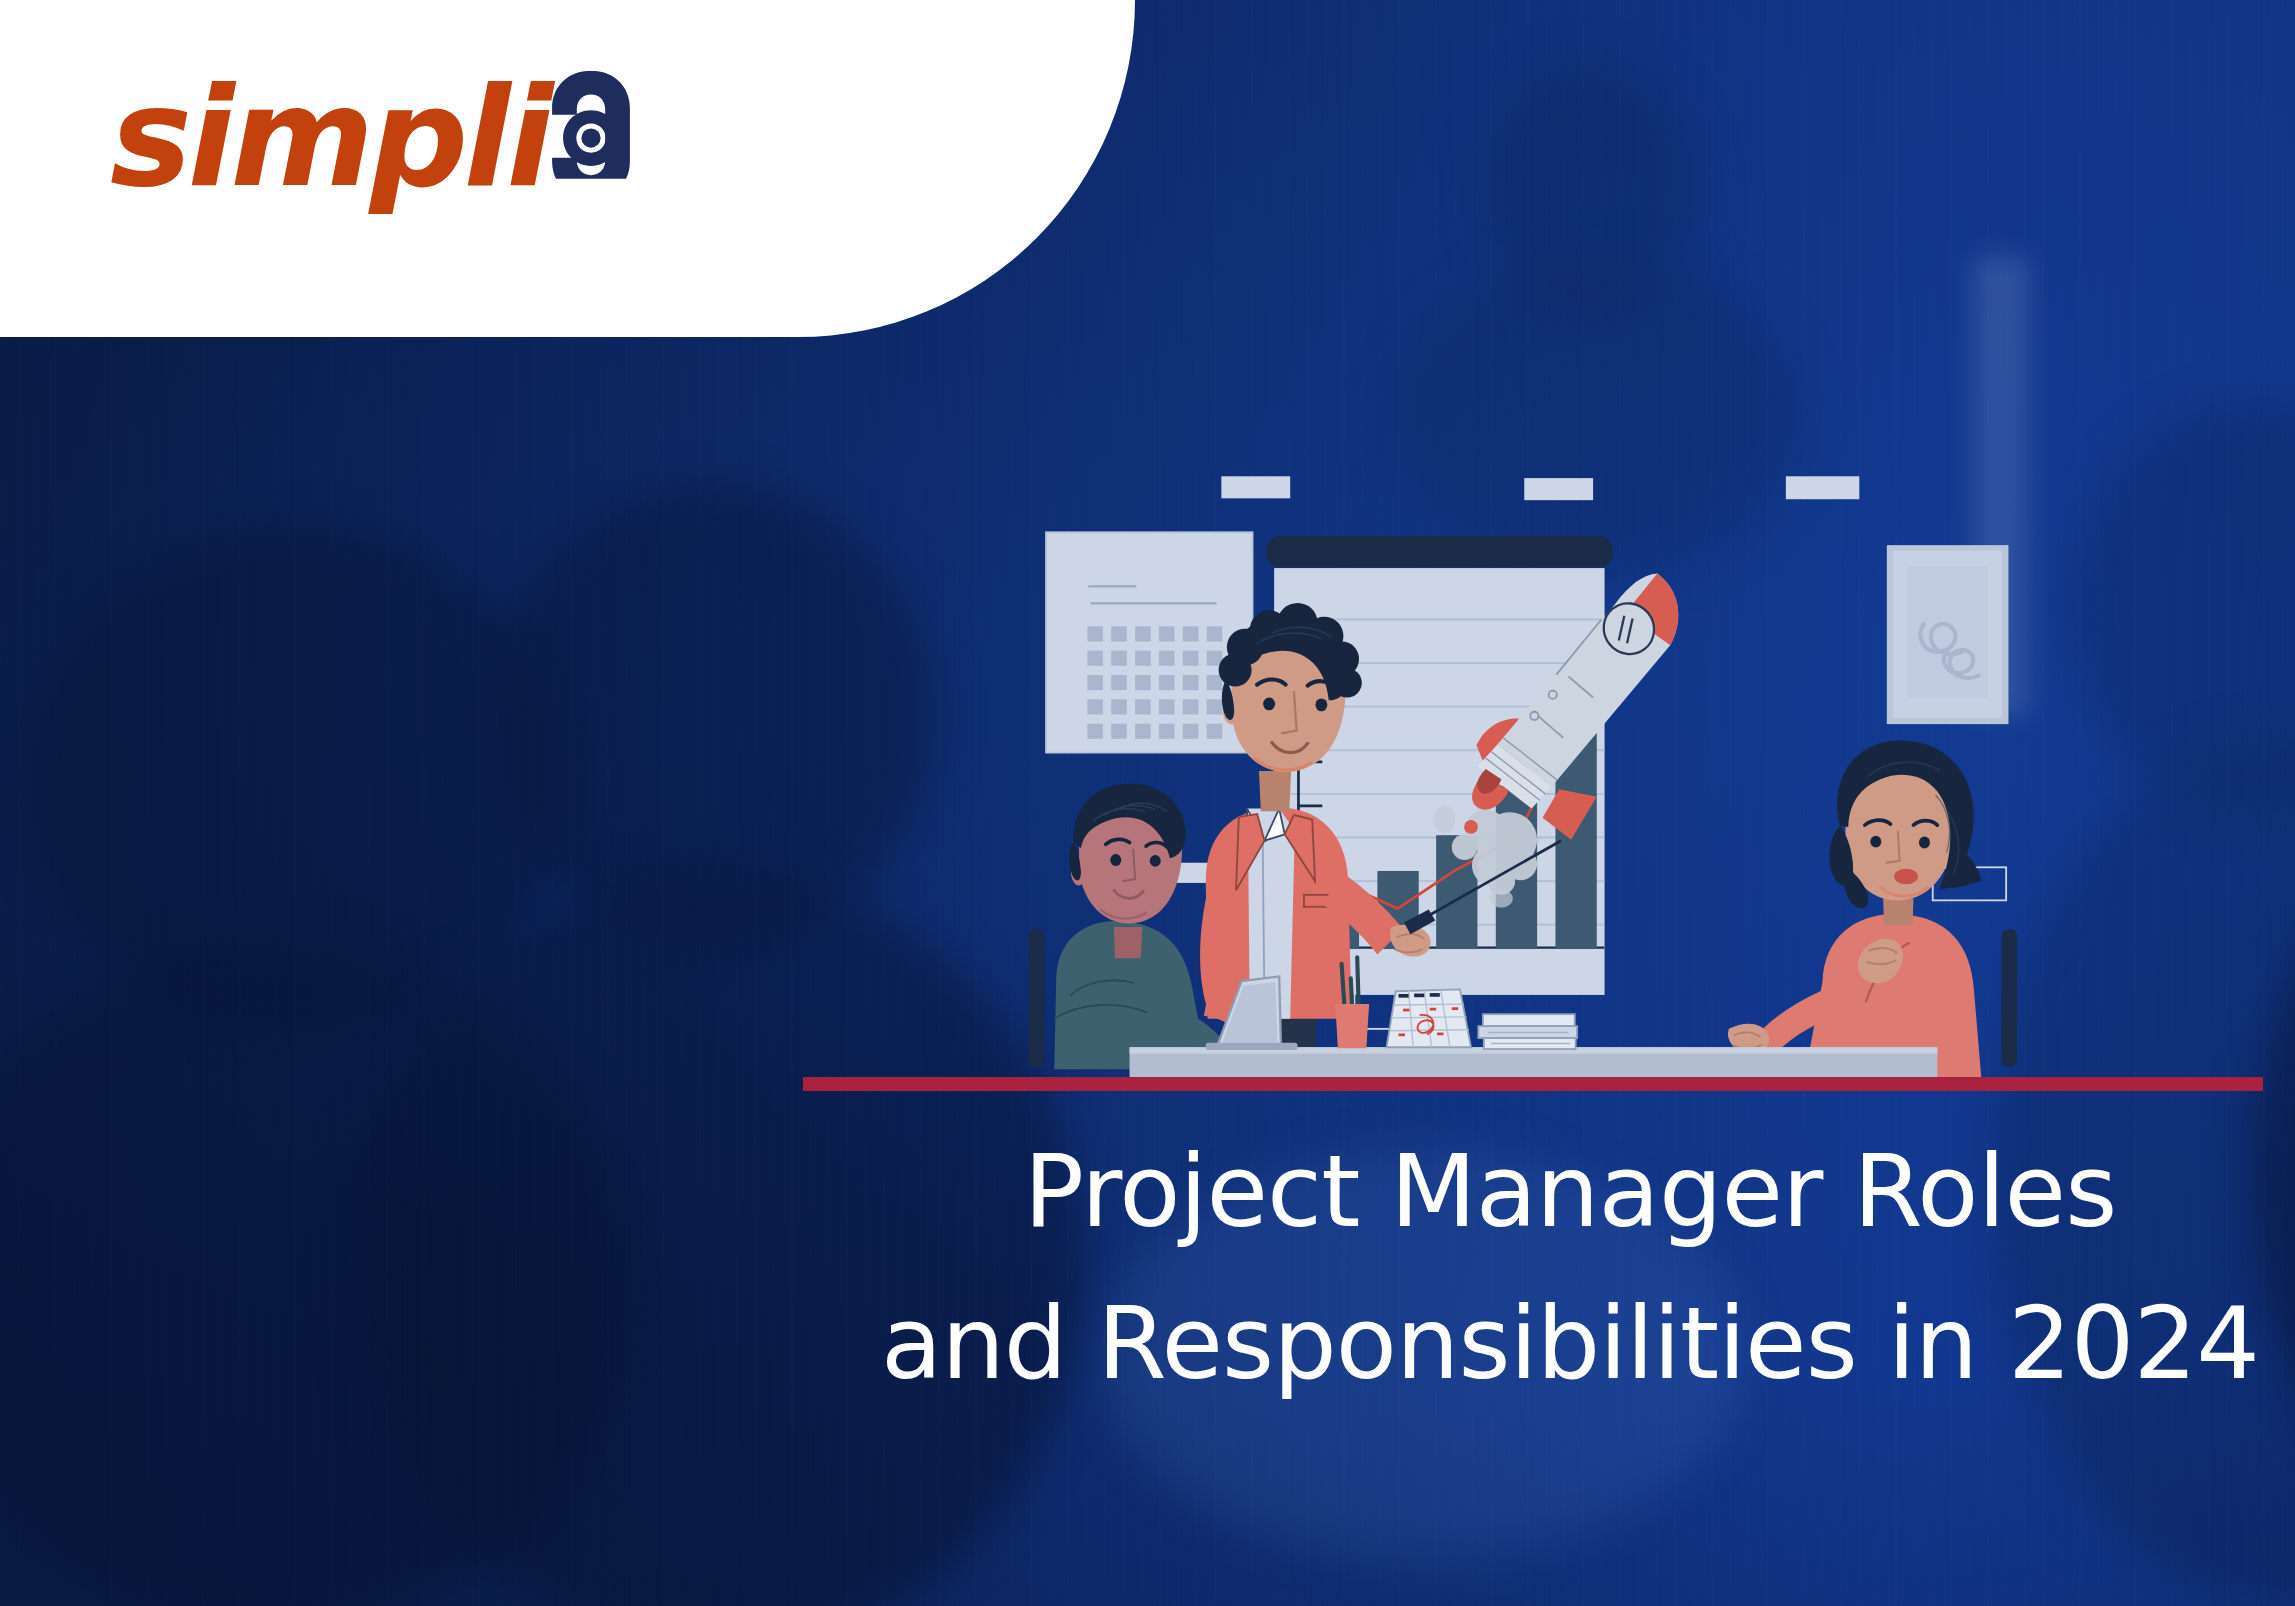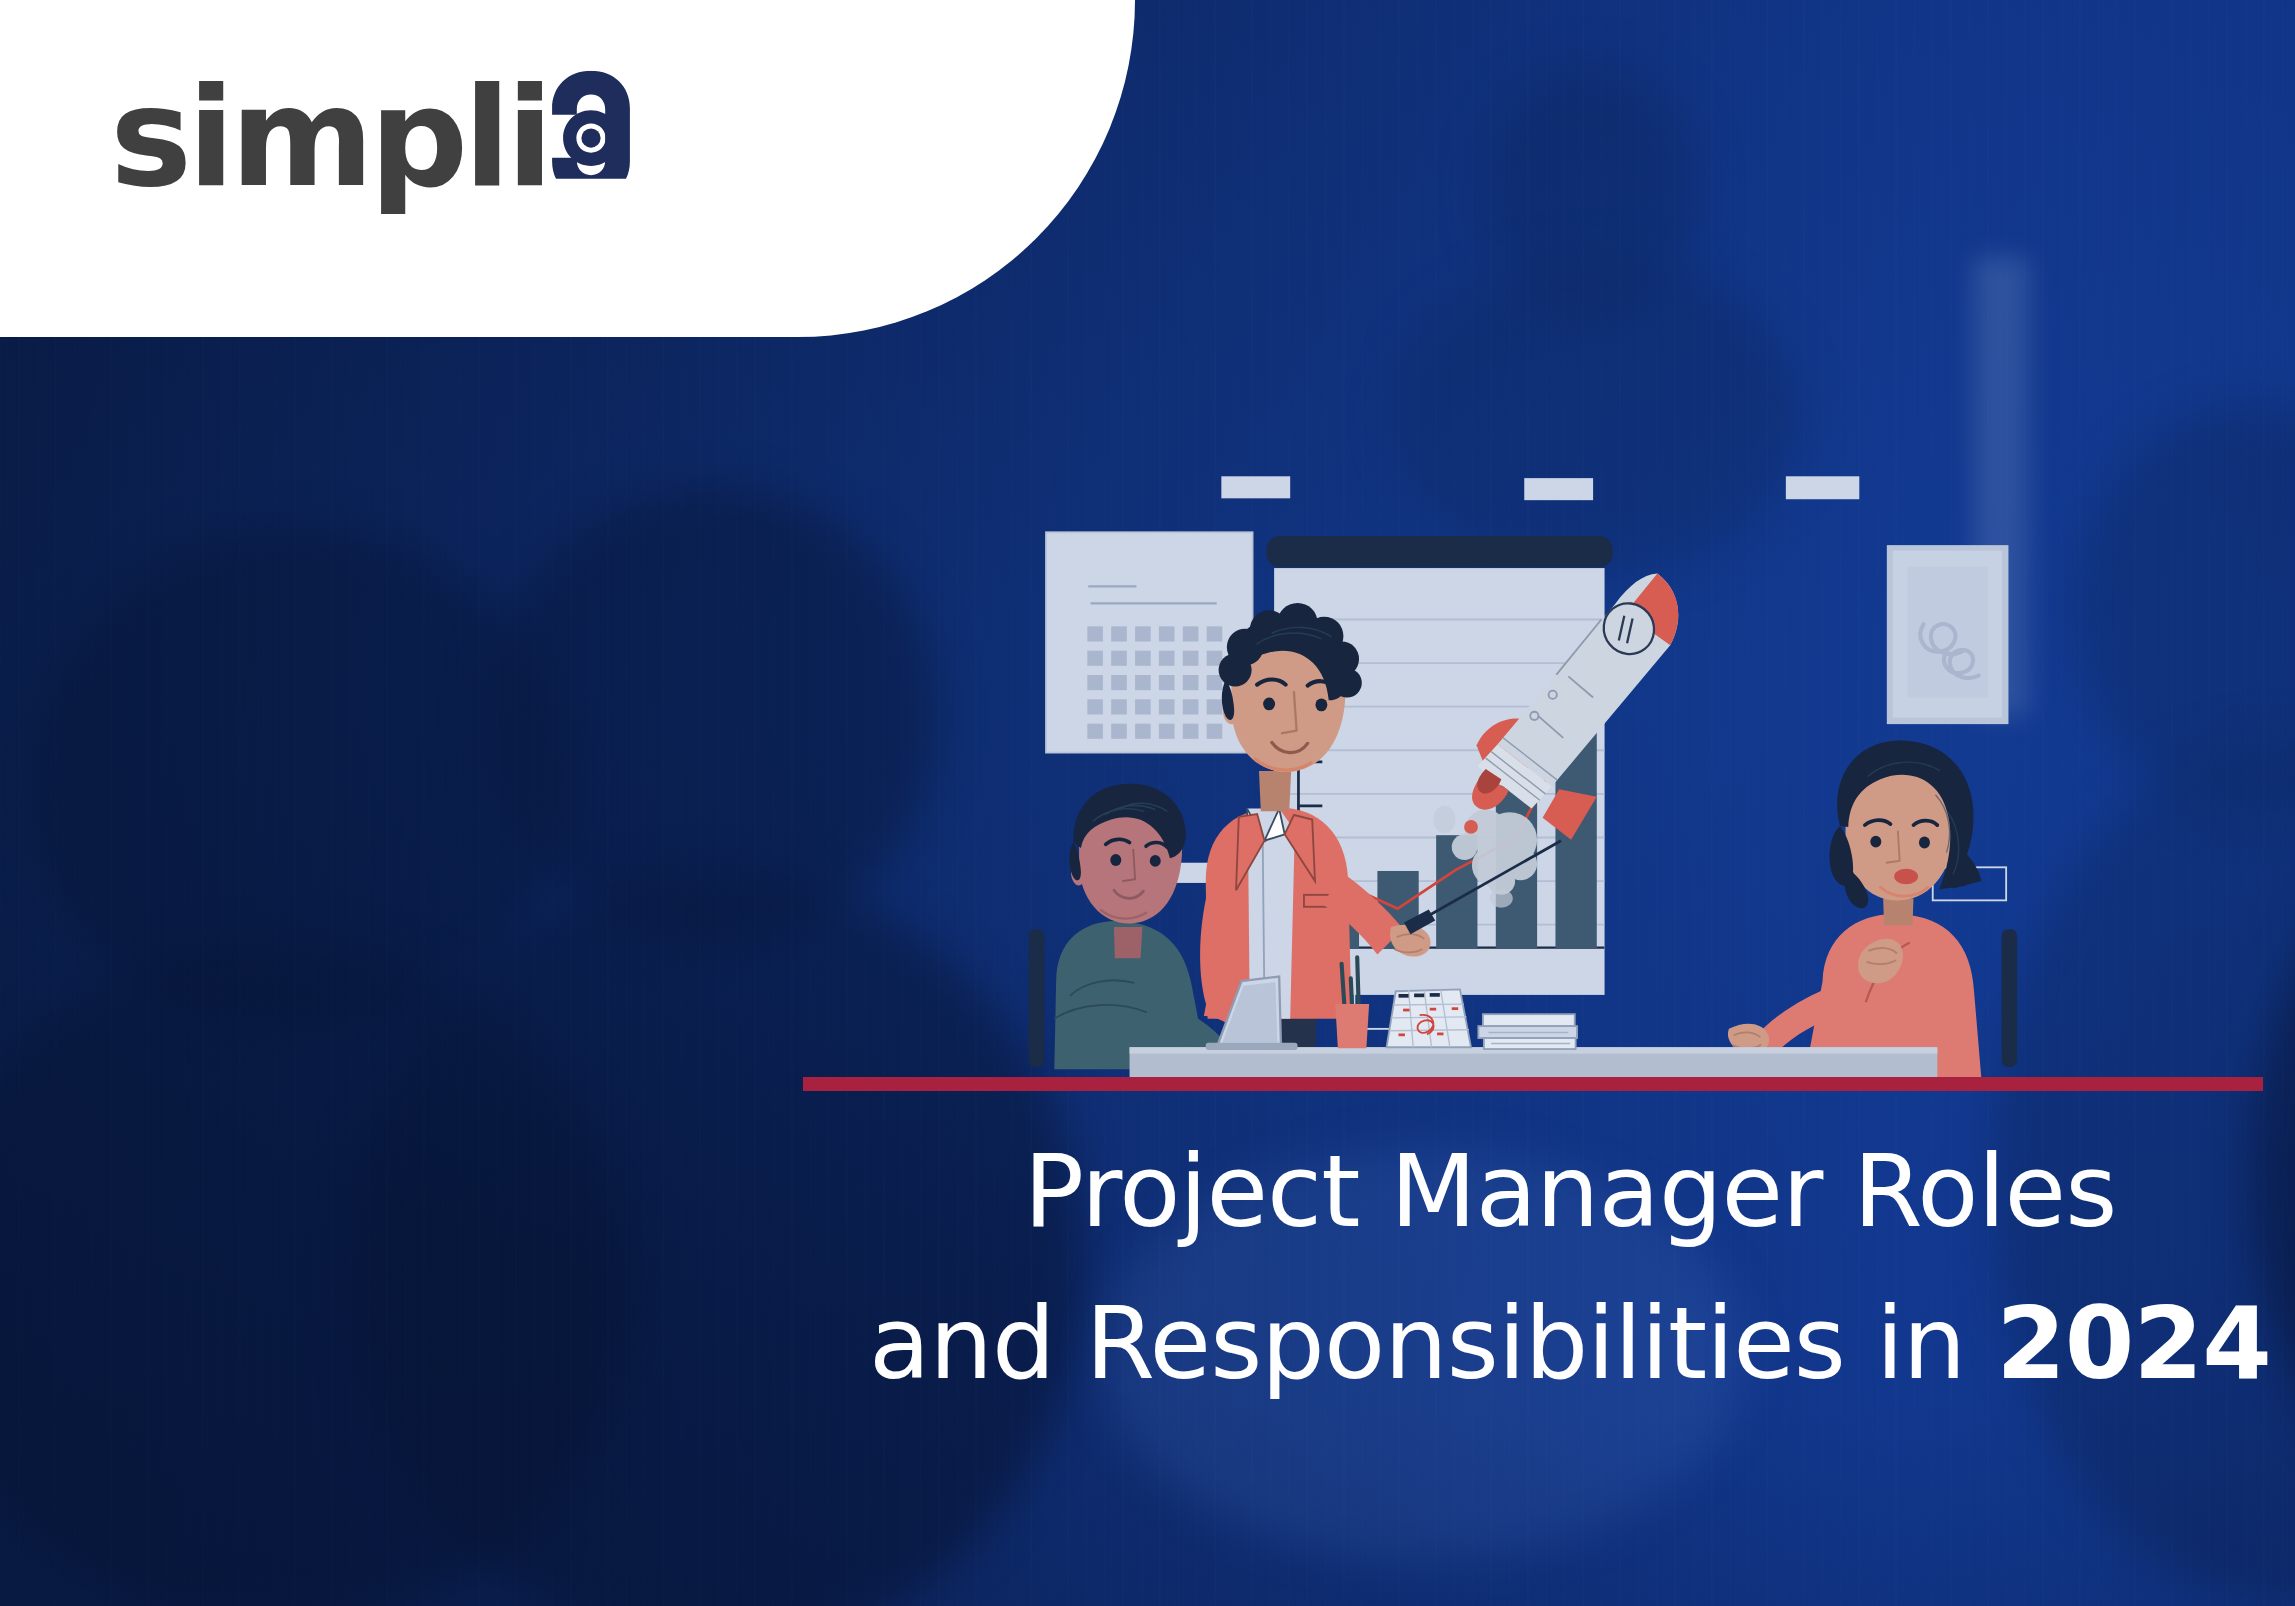--- a/index.html
+++ b/index.html
@@ -75,22 +75,22 @@
     position:absolute;left:110px;top:69px;
     display:flex;align-items:flex-start;
     height:152px;
   }
   .logo-text{
     font-family:"DejaVu Sans", sans-serif;
     font-weight:700;
     font-size:138px;
     letter-spacing:-4.6px;
     line-height:138px;
-    color:#404040;
-    display:flex;align-items:baseline;
+    color:#c2410c;
+    display:flex;align-items:baseline;font-style:italic;
   }
   .logo-a{
     position:relative;
     display:inline-block;
     width:84px;height:108px;
     margin:0 0.9px 0 0;
     vertical-align:baseline;
     transform:translateY(1.8px);
   }
   .logo-a svg{display:block;width:100%;height:100%;}
@@ -122,21 +122,21 @@
     color:#ffffff;
     font-family:"DejaVu Sans", sans-serif;
     font-weight:400;
     font-size:100px;
     line-height:152px;
     letter-spacing:-0.9px;
     text-align:center;
   }
   .headline .l1{display:block;}
   .headline .l2{display:block;}
-  .headline .year{font-weight:700;text-align:right;}
+  .headline .year{font-weight:400;text-align:right;}
 
   
   .vh{position:absolute;width:0.5px;height:0.5px;overflow:hidden;clip:rect(0 0 0 0);}
 </style>
 </head>
 <body>
 
 <div id="stage">
 
   <div class="bg-base"></div>

